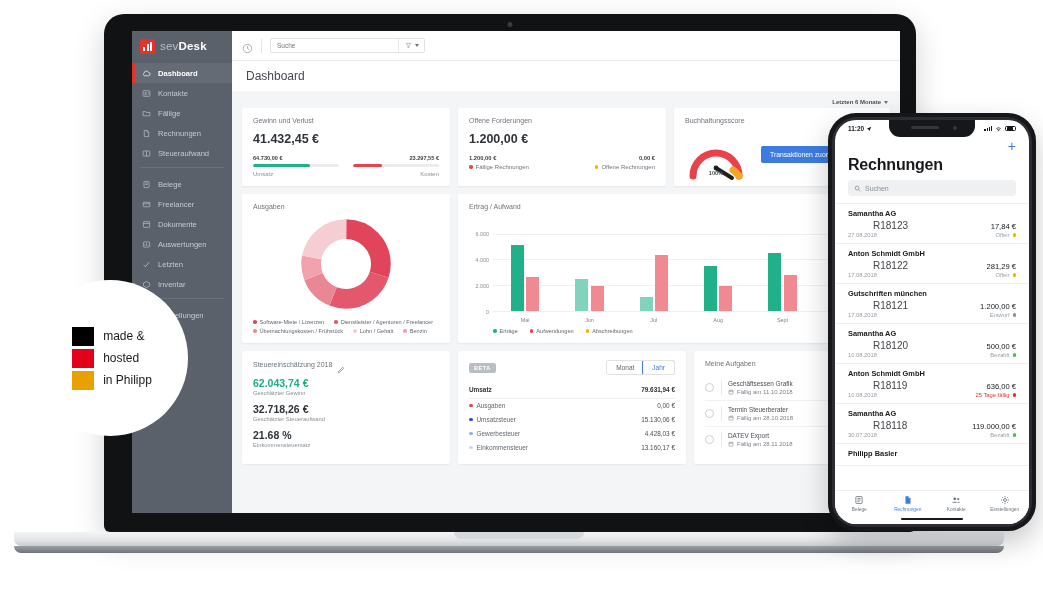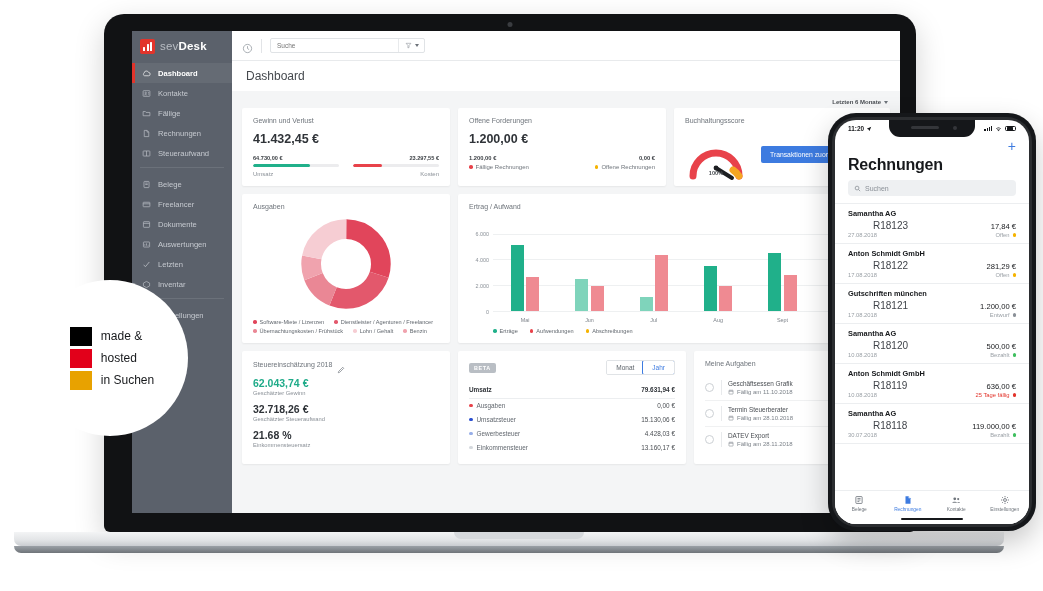--- a/index.html
+++ b/index.html
@@ -846,20 +846,23 @@
               <span class="inv-no">R18118</span>
               <span class="inv-amt">119.000,00 €</span>
             </div>
             <div class="inv-l3">
               <span class="inv-date">30.07.2018</span>
               <span class="inv-stat">
                 <span>Bezahlt</span>
                 <span class="dot" style="background:#3fbf5f"></span>
               </span>
             </div>
+          </div>
+          <div class="inv-row">
+            <div class="inv-name">Philipp Basler</div>
           </div>
         </div>
 
       <div class="tabbar">
         <div class="tab">
           <svg viewBox="0 0 16 16" fill="none" stroke="currentColor" stroke-width="1.3">
               <rect x="3" y="2.5" width="10" height="11" rx="1"></rect>
               <path d="M5.5 5.5h5M5.5 8h5M5.5 10.5h3"></path>
             </svg>
           <span>Belege</span>
@@ -897,18 +900,18 @@
         <div class="badge-line">
           <span class="flag-sq" style="background:#000000"></span>
           <span class="badge-txt">made &amp;</span>
         </div>
         <div class="badge-line">
           <span class="flag-sq" style="background:#e2001a"></span>
           <span class="badge-txt">hosted</span>
         </div>
         <div class="badge-line">
           <span class="flag-sq" style="background:#e8a200"></span>
-          <span class="badge-txt">in Suchen</span>
+          <span class="badge-txt">in Philipp</span>
         </div>
       </div>
   </div>
 
 </div>
 
 </body></html>

